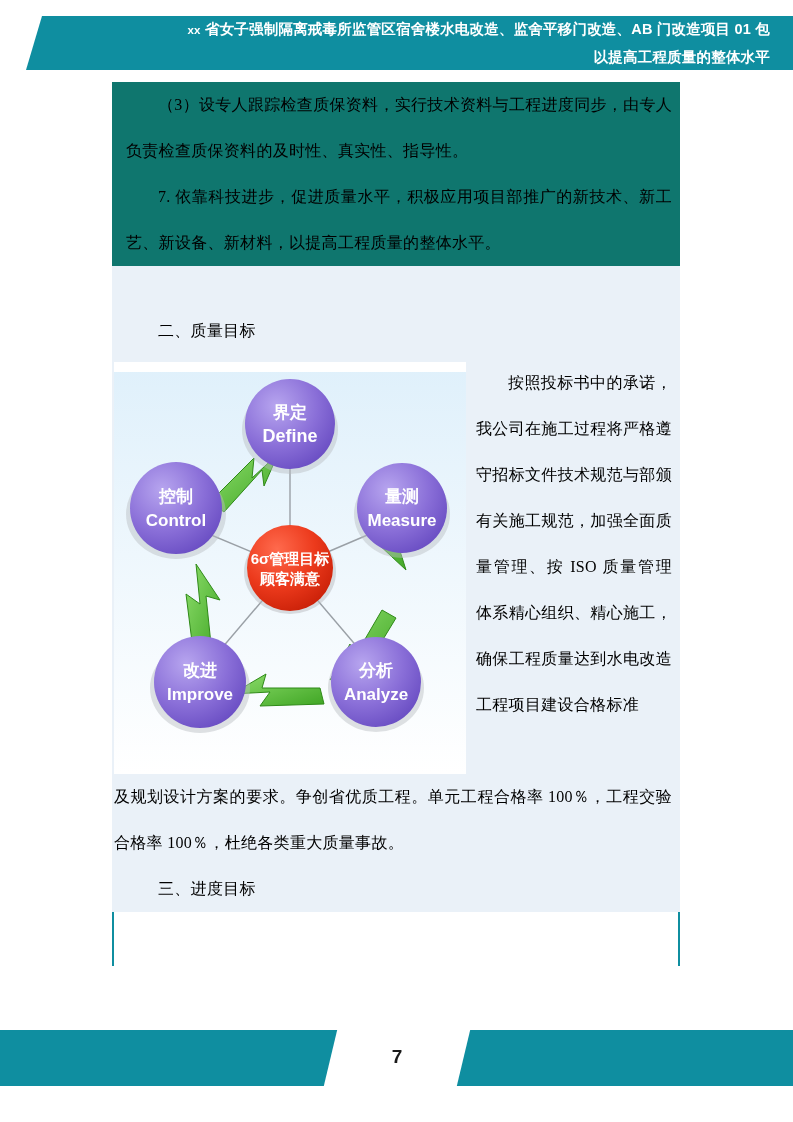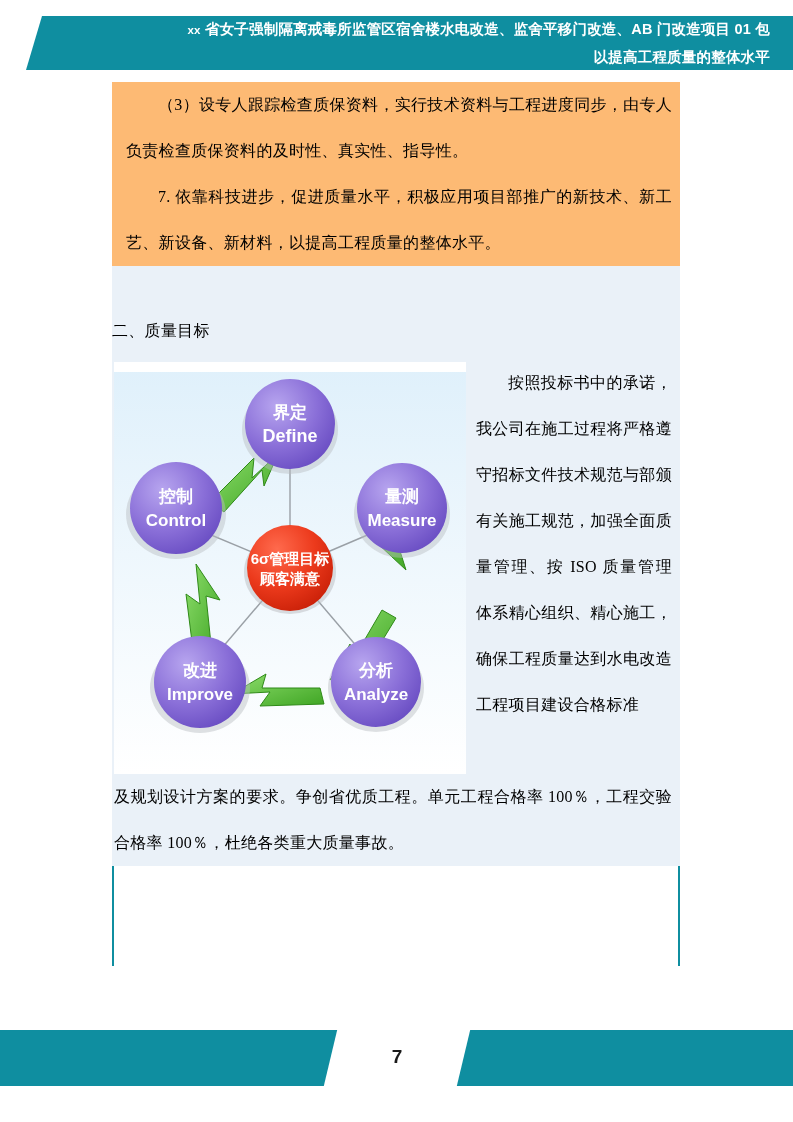--- a/index.html
+++ b/index.html
@@ -108,27 +108,28 @@
   }
   .para.indent {
     text-indent: 32px;
   }
 
   .band {
     background: #eaf1f8;
     width: 568px;
   }
   .band-plain {
-    background: #fdba74;
+    background: #0f766e;
     width: 568px;
   }
 
   .section-title {
     font-size: 16px;
     line-height: 46px;
+    padding-left: 46px;
     color: #000000;
     letter-spacing: 0.3px;
   }
 
   
   .figure-block {
     position: relative;
     width: 568px;
     background: #eaf1f8;
     padding-top: 6px;
@@ -332,20 +333,23 @@
         <text x="62" y="140" text-anchor="middle" font-family="Liberation Sans, DejaVu Sans, sans-serif" font-size="17" font-weight="bold" fill="#ffffff">控制</text>
         <text x="62" y="164" text-anchor="middle" font-family="Liberation Sans, DejaVu Sans, sans-serif" font-size="17" font-weight="bold" fill="#ffffff">Control</text>
       </svg>
     </div>
 
     <div class="wrapped-text">按照投标书中的承诺，我公司在施工过程将严格遵守招标文件技术规范与部颁有关施工规范，加强全面质量管理、按 ISO 质量管理体系精心组织、精心施工，确保工程质量达到水电改造工程项目建设合格标准</div>
 
     <div class="after-figure">及规划设计方案的要求。争创省优质工程。单元工程合格率 100％，工程交验合格率 100％，杜绝各类重大质量事故。</div>
   </div>
 
+  <div class="band">
+    <div class="section-title">三、进度目标</div>
+  </div>
 
 </div>
 
 <div class="footer">
   <div class="footer-bar"></div>
   <div class="footer-tri-left"></div>
   <div class="footer-page-box"></div>
   <div class="footer-tri-right"></div>
   <div class="footer-page-num">7</div>
 </div>

